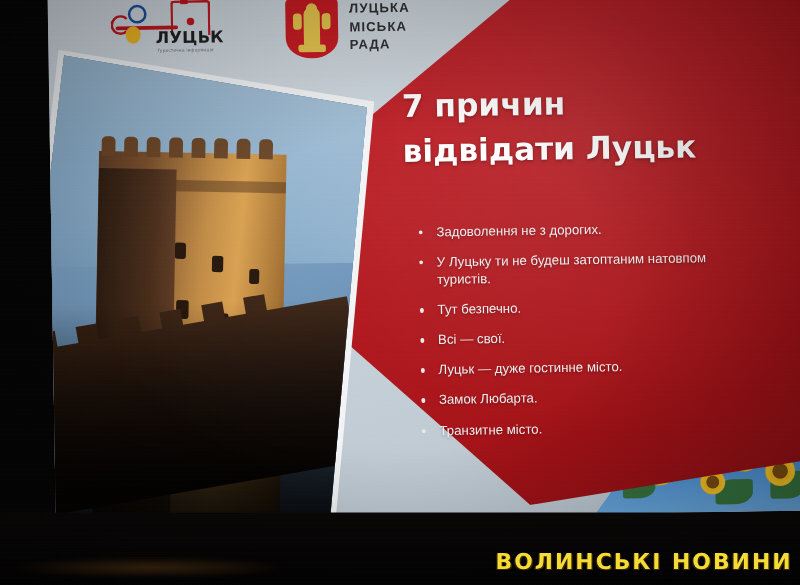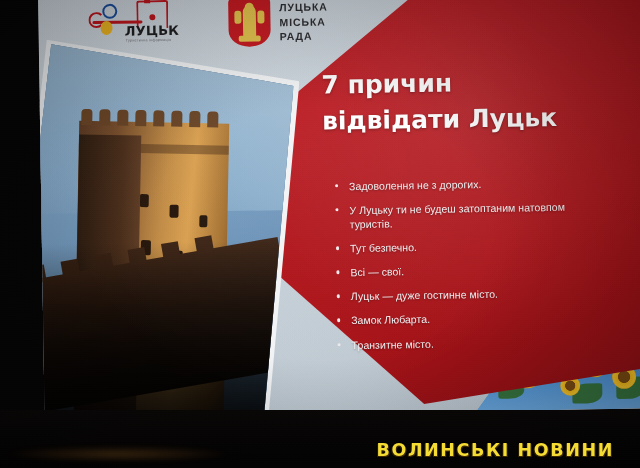--- a/index.html
+++ b/index.html
@@ -484,21 +484,21 @@
     position: absolute;
     left: 8px; bottom: 6px;
     width: 220px; height: 16px;
     background: radial-gradient(ellipse at center, rgba(150,95,30,0.42) 0%, rgba(120,70,20,0) 72%);
     filter: blur(2px);
   }
 
   
   .watermark {
     position: absolute;
-    right: 26px;
+    right: 6px;
     bottom: 8px;
     font-family: "DejaVu Sans", sans-serif;
     font-weight: 700;
     font-size: 17.5px;
     letter-spacing: 1.6px;
     color: #f5dc35;
     text-shadow:
       0 0 2px rgba(0,0,0,0.9),
       1px 1px 0 rgba(90,60,0,0.85),
       -1px 1px 0 rgba(90,60,0,0.6);

